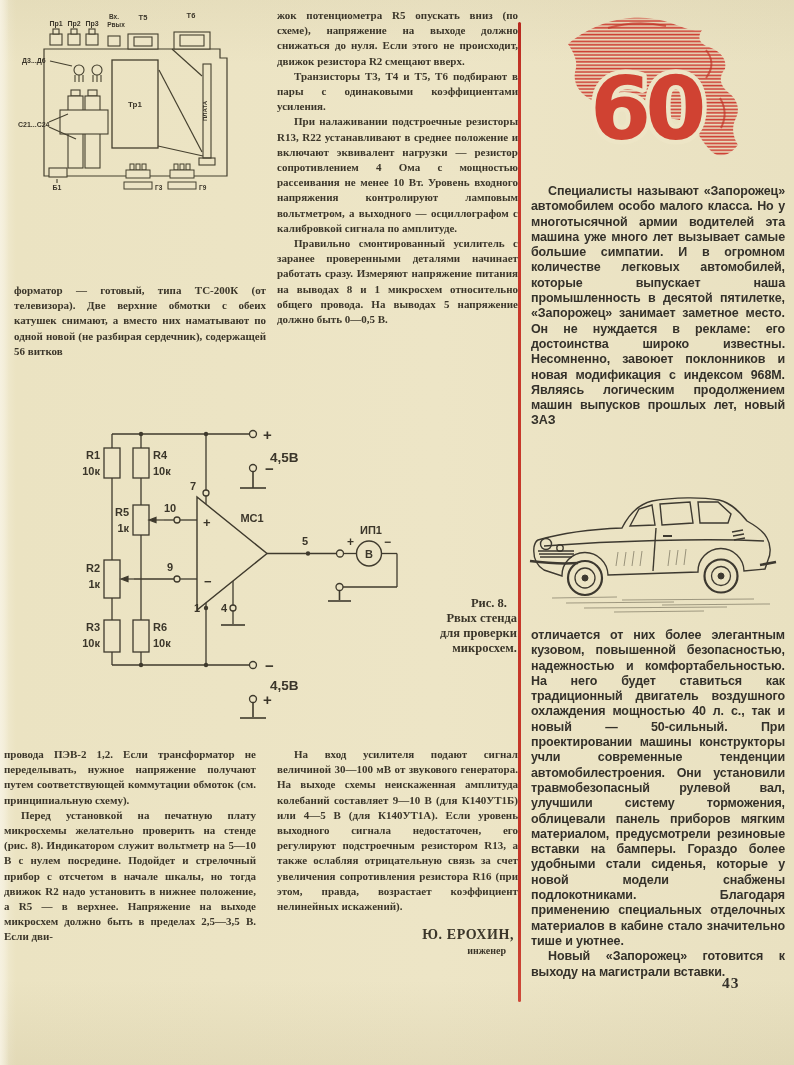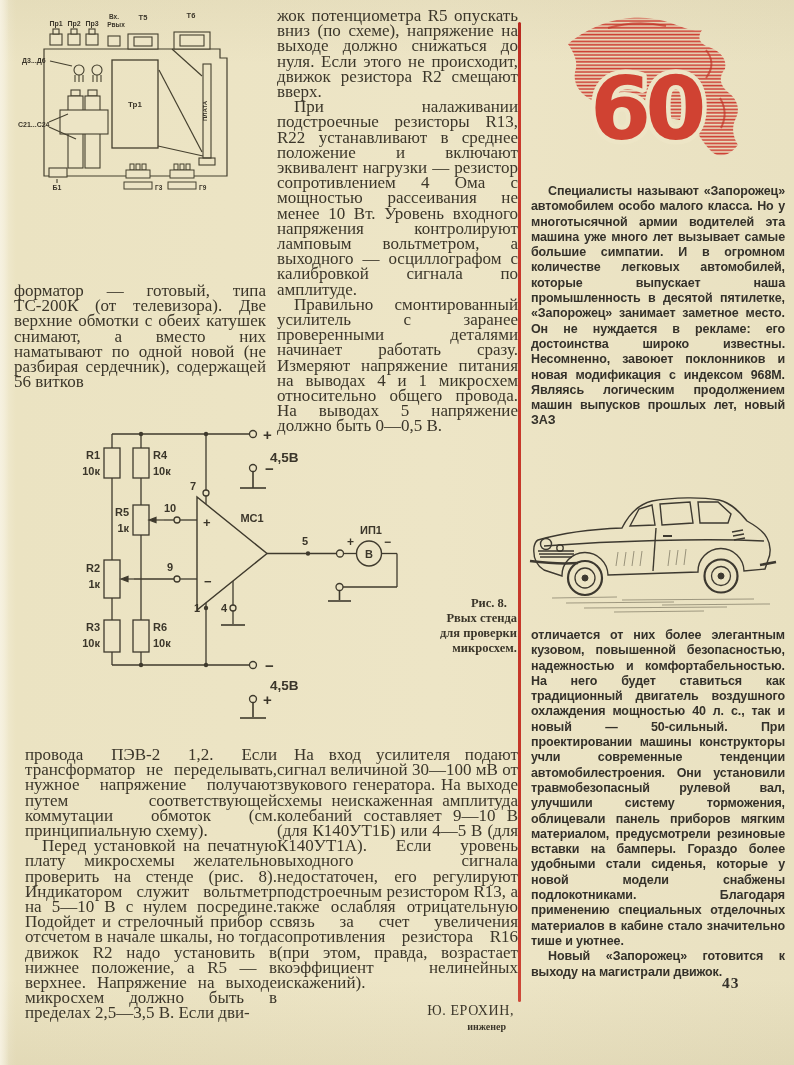--- a/index.html
+++ b/index.html
@@ -10,22 +10,22 @@
     background:
       linear-gradient(180deg, rgba(150,135,85,0.07) 0%, rgba(0,0,0,0) 6%, rgba(0,0,0,0) 92%, rgba(150,135,85,0.10) 100%),
       linear-gradient(90deg, #f2ecd4 0%, #ebe3c2 2%, #ede5c6 55%, #e9e1c1 100%),
       #ece4c5;
     font-family:"Liberation Serif","DejaVu Serif",serif;
     color:#3b362a;
   }
   .abs{position:absolute;}
   .serif-text p{
     margin:0;
-    font-weight:normal;
-    font-size:17px;
+    font-weight:bold;
+    font-size:11px;
     line-height:15.2px;
     text-align:justify;
     color:#3b362a;
   }
   .sans-text p{
     margin:0;
     font-family:"Liberation Sans","DejaVu Sans",sans-serif;
     font-weight:bold;
     font-size:12.5px;
     line-height:15.3px;
@@ -48,21 +48,21 @@
     line-height:15px;
     text-align:right;
     color:#3b362a;
   }
   .fig8-caption .l1{padding-right:10px;}
   .signature{
     margin-top:13px;
     text-align:right;
   }
   .signature .name{
-    font-weight:normal;
+    font-weight:bold;
     font-size:14px;
     letter-spacing:0.6px;
     padding-right:4px;
   }
   .signature .role{
     font-weight:bold;
     font-size:10px;
     padding-right:12px;
     margin-top:2px;
   }
@@ -283,29 +283,30 @@
     </g>
   </svg>
 
   <div class="abs fig8-caption" style="left:419px;top:596px;width:98px;">
     <div class="l1">Рис. 8.</div>
     <div>Рвых стенда</div>
     <div>для проверки</div>
     <div>микросхем.</div>
   </div>
 
-  <div class="abs serif-text" style="left:25px;top:747px;width:252px;">
+  <div class="abs serif-text" style="left:4px;top:747px;width:252px;">
     <p>провода ПЭВ-2 1,2. Если трансформатор не переделывать, нужное напряжение получают путем соответствующей коммутации обмоток (см. принципиальную схему).</p>
     <p class="indent">Перед установкой на печатную плату микросхемы желательно проверить на стенде (рис. 8). Индикатором служит вольтметр на 5—10 В с нулем посредине. Подойдет и стрелочный прибор с отсчетом в начале шкалы, но тогда движок R2 надо установить в нижнее положение, а R5 — в верхнее. Напряжение на выходе микросхем должно быть в пределах 2,5—3,5 В. Если дви-</p>
   </div>
 
   <div class="abs serif-text" style="left:277px;top:8px;width:241px;">
     <p>жок потенциометра R5 опускать вниз (по схеме), напряжение на выходе должно снижаться до нуля. Если этого не происходит, движок резистора R2 смещают вверх.</p>
+    <p class="indent">Транзисторы Т3, Т4 и Т5, Т6 подбирают в пары с одинаковыми коэффициентами усиления.</p>
     <p class="indent">При налаживании подстроечные резисторы R13, R22 устанавливают в среднее положение и включают эквивалент нагрузки — резистор сопротивлением 4 Ома с мощностью рассеивания не менее 10 Вт. Уровень входного напряжения контролируют ламповым вольтметром, а выходного — осциллографом с калибровкой сигнала по амплитуде.</p>
-    <p class="indent">Правильно смонтированный усилитель с заранее проверенными деталями начинает работать сразу. Измеряют напряжение питания на выводах 4 и 1 микросхем относительно общего провода. На выводах 5 напряжение должно быть 0—0,5 В.</p>
+    <p class="indent">Правильно смонтированный усилитель с заранее проверенными деталями начинает работать сразу. Измеряют напряжение питания на выводах 8 и 1 микросхем относительно общего провода. На выводах 5 напряжение должно быть 0—0,5 В.</p>
   </div>
 
   <div class="abs serif-text" style="left:277px;top:747px;width:241px;">
     <p class="indent">На вход усилителя подают сигнал величиной 30—100 мВ от звукового генератора. На выходе схемы неискаженная амплитуда колебаний составляет 9—10 В (для К140УТ1Б) или 4—5 В (для К140УТ1А). Если уровень выходного сигнала недостаточен, его регулируют подстроечным резистором R13, а также ослабляя отрицательную связь за счет увеличения сопротивления резистора R16 (при этом, правда, возрастает коэффициент нелинейных искажений).</p>
     <div class="signature">
       <div class="name">Ю. ЕРОХИН,</div>
       <div class="role">инженер</div>
     </div>
   </div>
 
@@ -387,17 +388,17 @@
       <line x1="44" y1="159" x2="152" y2="158"></line>
       <line x1="100" y1="156" x2="232" y2="155"></line>
       <line x1="62" y1="164" x2="205" y2="163"></line>
       <line x1="140" y1="161" x2="248" y2="160"></line>
       <line x1="92" y1="168" x2="182" y2="167"></line>
     </g>
   </svg>
 
   <div class="abs sans-text" style="left:531px;top:628px;width:254px;">
     <p>отличается от них более элегантным кузовом, повышенной безопасностью, надежностью и комфортабельностью. На него будет ставиться как традиционный двигатель воздушного охлаждения мощностью 40 л. с., так и новый — 50-сильный. При проектировании машины конструкторы учли современные тенденции автомобилестроения. Они установили травмобезопасный рулевой вал, улучшили систему торможения, облицевали панель приборов мягким материалом, предусмотрели резиновые вставки на бамперы. Гораздо более удобными стали сиденья, которые у новой модели снабжены подлокотниками. Благодаря применению специальных отделочных материалов в кабине стало значительно тише и уютнее.</p>
-    <p class="indent">Новый «Запорожец» готовится к выходу на магистрали движок.</p>
+    <p class="indent">Новый «Запорожец» готовится к выходу на магистрали вставки.</p>
   </div>
 
   <div class="page-number">43</div>
 </div>
 
 </body></html>

